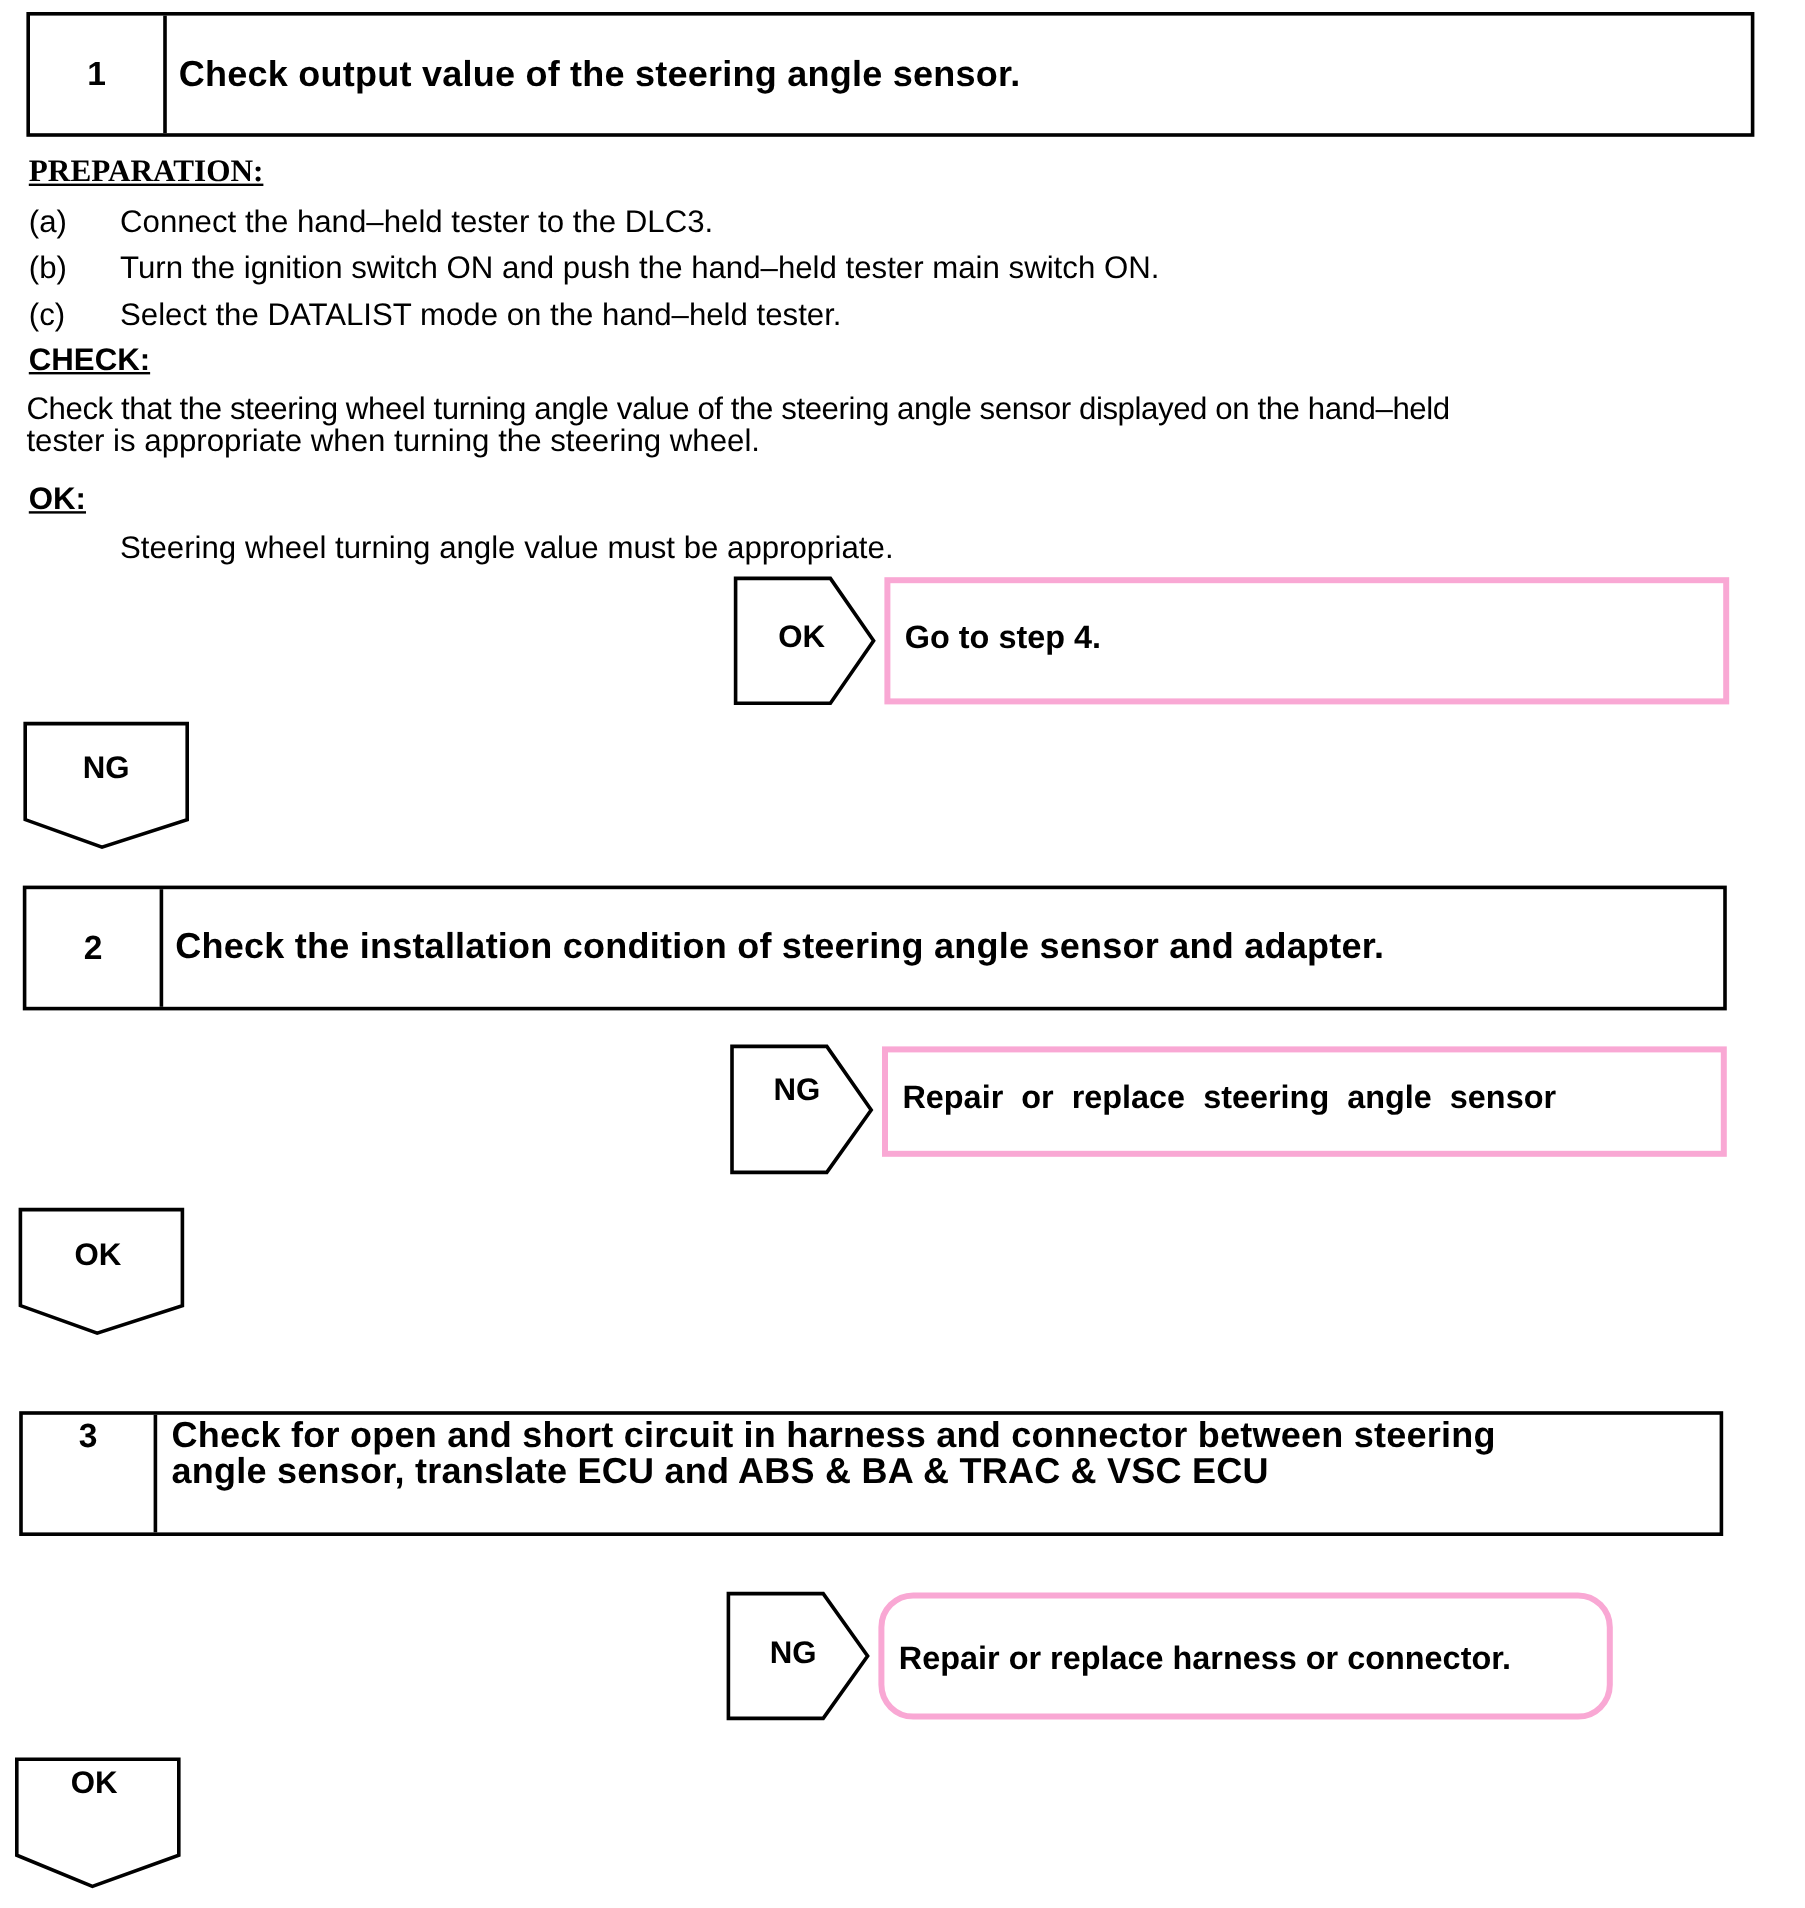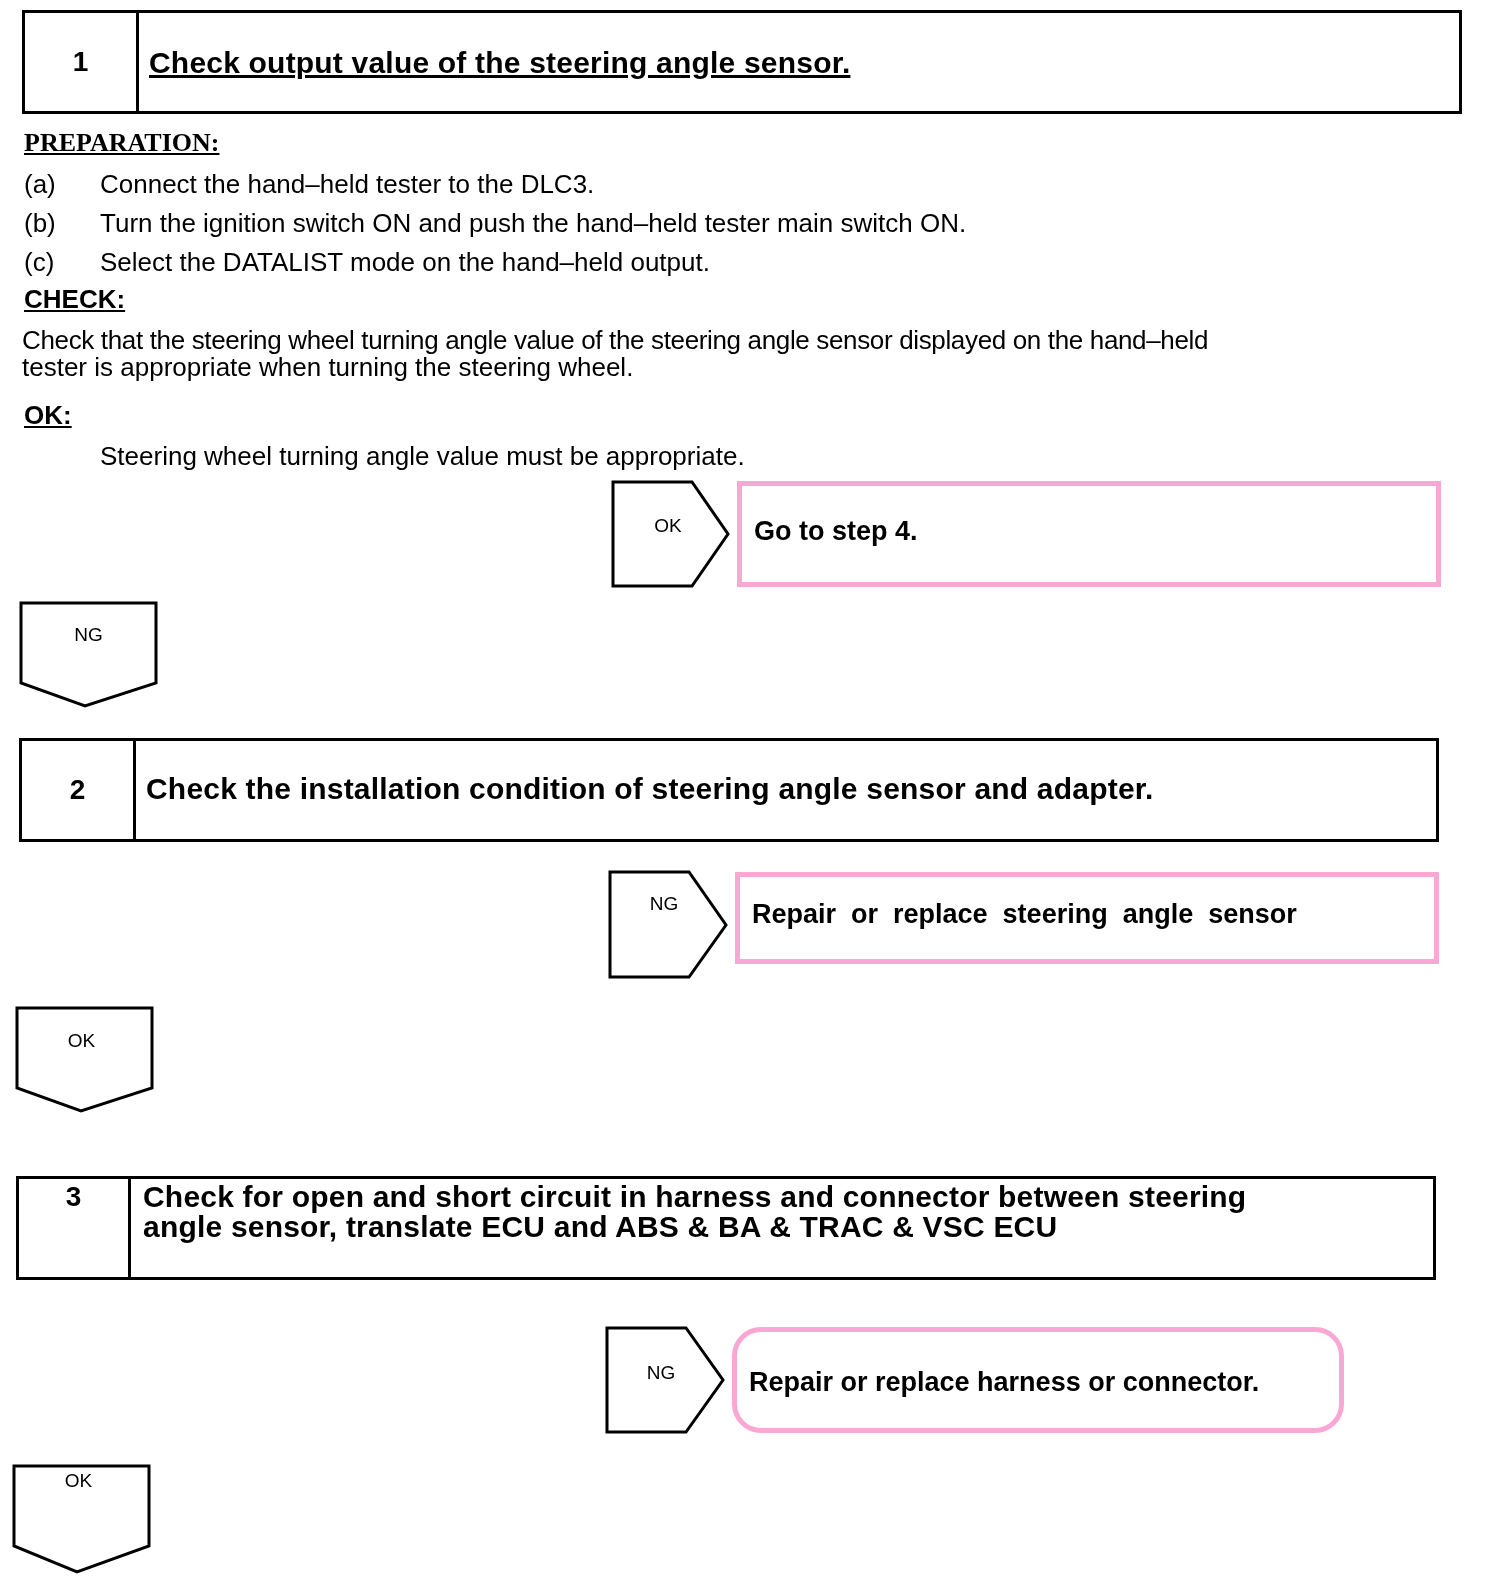--- a/index.html
+++ b/index.html
@@ -8,46 +8,46 @@
   .stepbox { position:absolute; border:3px solid #000; box-sizing:border-box; }
   .stepnum { position:absolute; top:0; bottom:0; left:0; border-right:3px solid #000;
              font-weight:bold; font-size:28px; text-align:center; box-sizing:border-box; }
   .steptitle { position:absolute; font-weight:bold; font-size:30px; letter-spacing:0.2px; line-height:32px; }
   .label { position:absolute; font-weight:bold; font-size:26px; text-decoration:underline; }
   .para { position:absolute; font-size:26px; line-height:40px; }
   .bold { font-weight:normal; }
   .resultbox { position:absolute; border:5px solid #f9a8d4; box-sizing:border-box; font-weight:bold; font-size:27px; }
   .resultbox span { position:absolute; left:12px; top:30px; white-space:nowrap; }
   svg.shape { position:absolute; overflow:visible; }
-  .shape-label { position:absolute; font-weight:normal; font-size:19px; text-align:center; }
+  .shape-label { position:absolute; font-weight:bold; font-size:26px; text-align:center; }
 </style>
 </head>
 <body>
 
 <div class="stepbox" style="left:22px;top:10px;width:1440px;height:104px;">
   <div class="stepnum" style="width:114px;line-height:98px;"><span>1</span></div>
-  <div class="steptitle" style="left:124px;top:34px;text-decoration:underline;">Check output value of the steering angle sensor.</div>
+  <div class="steptitle" style="left:124px;top:34px;">Check output value of the steering angle sensor.</div>
 </div>
 
 <div class="label" style="left:24px;top:128px;font-family:Liberation Serif, serif;">PREPARATION:</div>
 
 <div class="para" style="left:24px;top:164px;">
   <span>(a)</span>
 </div>
 <div class="para" style="left:100px;top:164px;">Connect the hand–held tester to the DLC3.</div>
 
 <div class="para" style="left:24px;top:203px;">
   <span>(b)</span>
 </div>
 <div class="para" style="left:100px;top:203px;text-align:center;">Turn the ignition switch ON and push the hand–held tester main switch ON.</div>
 
 <div class="para" style="left:24px;top:242px;">
   <span>(c)</span>
 </div>
-<div class="para" style="left:100px;top:242px;">Select the DATALIST mode on the hand–held output.</div>
+<div class="para" style="left:100px;top:242px;">Select the DATALIST mode on the hand–held tester.</div>
 
 <div class="label" style="left:24px;top:284px;">CHECK:</div>
 <div class="para" style="left:22px;top:320px;white-space:nowrap;letter-spacing:-0.35px;">Check that the steering wheel turning angle value of the steering angle sensor displayed on the hand–held</div>
 <div class="para" style="left:22px;top:347px;white-space:nowrap;">tester is appropriate when turning the steering wheel.</div>
 
 <div class="label" style="left:24px;top:400px;">OK:</div>
 <div class="para bold" style="left:100px;top:436px;white-space:nowrap;">Steering wheel turning angle value must be appropriate.</div>
 
 <svg class="shape" style="left:0;top:0;" width="1504" height="1590">
   <polygon points="613,482 692,482 728,534 692,586 613,586" fill="#fff" stroke="#000" stroke-width="3"></polygon>

